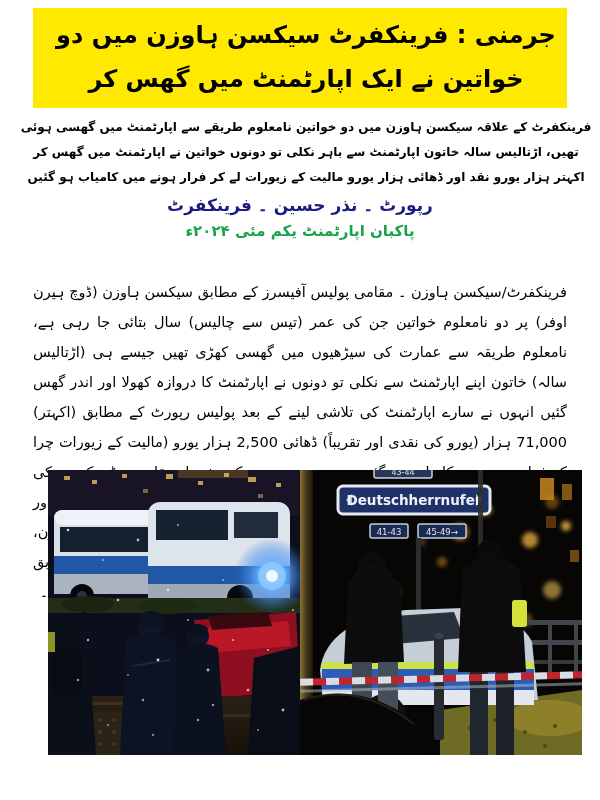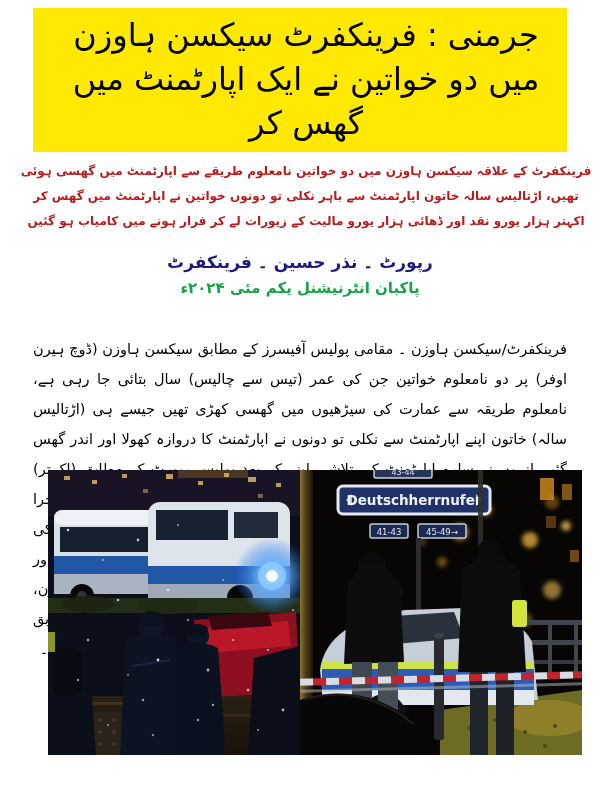--- a/index.html
+++ b/index.html
@@ -17,36 +17,36 @@
   }
   .headline-block {
     margin: 8px 33px 0 33px;
     background: #ffe900;
     padding: 5px 10px 7px 10px;
     text-align: center;
     direction: rtl;
   }
   .headline-line {
     color: #000000;
-    font-size: 32px;
-    font-weight: normal;
+    font-size: 24px;
+    font-weight: bold;
     line-height: 44px;
     margin-left: 12px;
   }
   .subhead {
     margin: 7px 4px 0 16px;
     direction: rtl;
     text-align: center;
-    color: #b91c1c;
+    color: #000000;
     font-size: 12px;
     font-weight: bold;
     line-height: 25px;
   }
   .byline {
-    margin-top: 16px;
+    margin-top: 3px;
     direction: rtl;
     text-align: center;
     color: #1b1b80;
     font-size: 17px;
     font-weight: bold;
     line-height: 24px;
   }
   .dateline {
     margin-top: 2px;
     direction: rtl;
@@ -80,21 +80,21 @@
 <div class="page">
 
   <div class="headline-block">
     <div class="headline-line">جرمنی : فرینکفرٹ سیکسن ہاوزن میں دو خواتین نے ایک اپارٹمنٹ میں گھس کر</div>
   </div>
 
   <div class="subhead">فرینکفرٹ کے علاقہ سیکسن ہاوزن میں دو خواتین نامعلوم طریقے سے اپارٹمنٹ میں گھسی ہوئی تھیں، اڑتالیس سالہ خاتون اپارٹمنٹ سے باہر نکلی تو دونوں خواتین نے اپارٹمنٹ میں گھس کر اکہتر ہزار یورو نقد اور ڈھائی ہزار یورو مالیت کے زیورات لے کر فرار ہونے میں کامیاب ہو گئیں</div>
 
   <div class="byline">رپورٹ ۔ نذر حسین ۔ فرینکفرٹ</div>
 
-  <div class="dateline">پاکبان انٹرنیشنل یکم مئی ۲۰۲۴ء</div>
+  <div class="dateline">پاکبان اپارٹمنٹ یکم مئی ۲۰۲۴ء</div>
 
   <div class="article-body">فرینکفرٹ/سیکسن ہاوزن ۔ مقامی پولیس آفیسرز کے مطابق سیکسن ہاوزن (ڈوچ ہیرن اوفر) پر دو نامعلوم خواتین جن کی عمر (تیس سے چالیس) سال بتائی جا رہی ہے، نامعلوم طریقہ سے عمارت کی سیڑھیوں میں گھسی کھڑی تھیں جیسے ہی (اڑتالیس سالہ) خاتون اپنے اپارٹمنٹ سے نکلی تو دونوں نے اپارٹمنٹ کا دروازہ کھولا اور اندر گھس گئیں انہوں نے سارے اپارٹمنٹ کی تلاشی لینے کے بعد پولیس رپورٹ کے مطابق (اکہتر) 71,000 ہزار (یورو کی نقدی اور تقریباً) ڈھائی 2,500 ہزار یورو (مالیت کے زیورات چرا کر فرار ہونے میں کامیاب ہو گئیں ۔ دونوں مجرموں کی تفصیل مقامی ویڈیو کیمرے کی ریکارڈنگ میں محفوظ تھی، پولیس کے مطابق دونوں خواتین کی عمر تقریباً تیس اور چالیس کے لگ بھگ تھی) قد تقریباً 165 سینٹی میٹر (کالا کوٹ، ہلکا نیلا بلاوز، سیاہ پتلون، ہلکے رنگ کے جوتے، سیاہ ہینڈ بیگ اور سیاہ دستانے پہنے ہوئے تھے ۔ پولیس کے مطابق اگر کسی نے دونوں خواتین کو دیکھا ہو تو قریب پولیس اسٹیشن پر رابطہ کرنے کو کہا ۔</div>
 
   <div class="photo-collage">
 
     <svg width="252" height="285" viewBox="0 0 252 285" xmlns="http://www.w3.org/2000/svg">
       <defs>
         <radialGradient id="L-flare" cx="50%" cy="50%" r="50%">
           <stop offset="0%" stop-color="#eaf6ff"></stop>
           <stop offset="30%" stop-color="#6db4ff"></stop>

